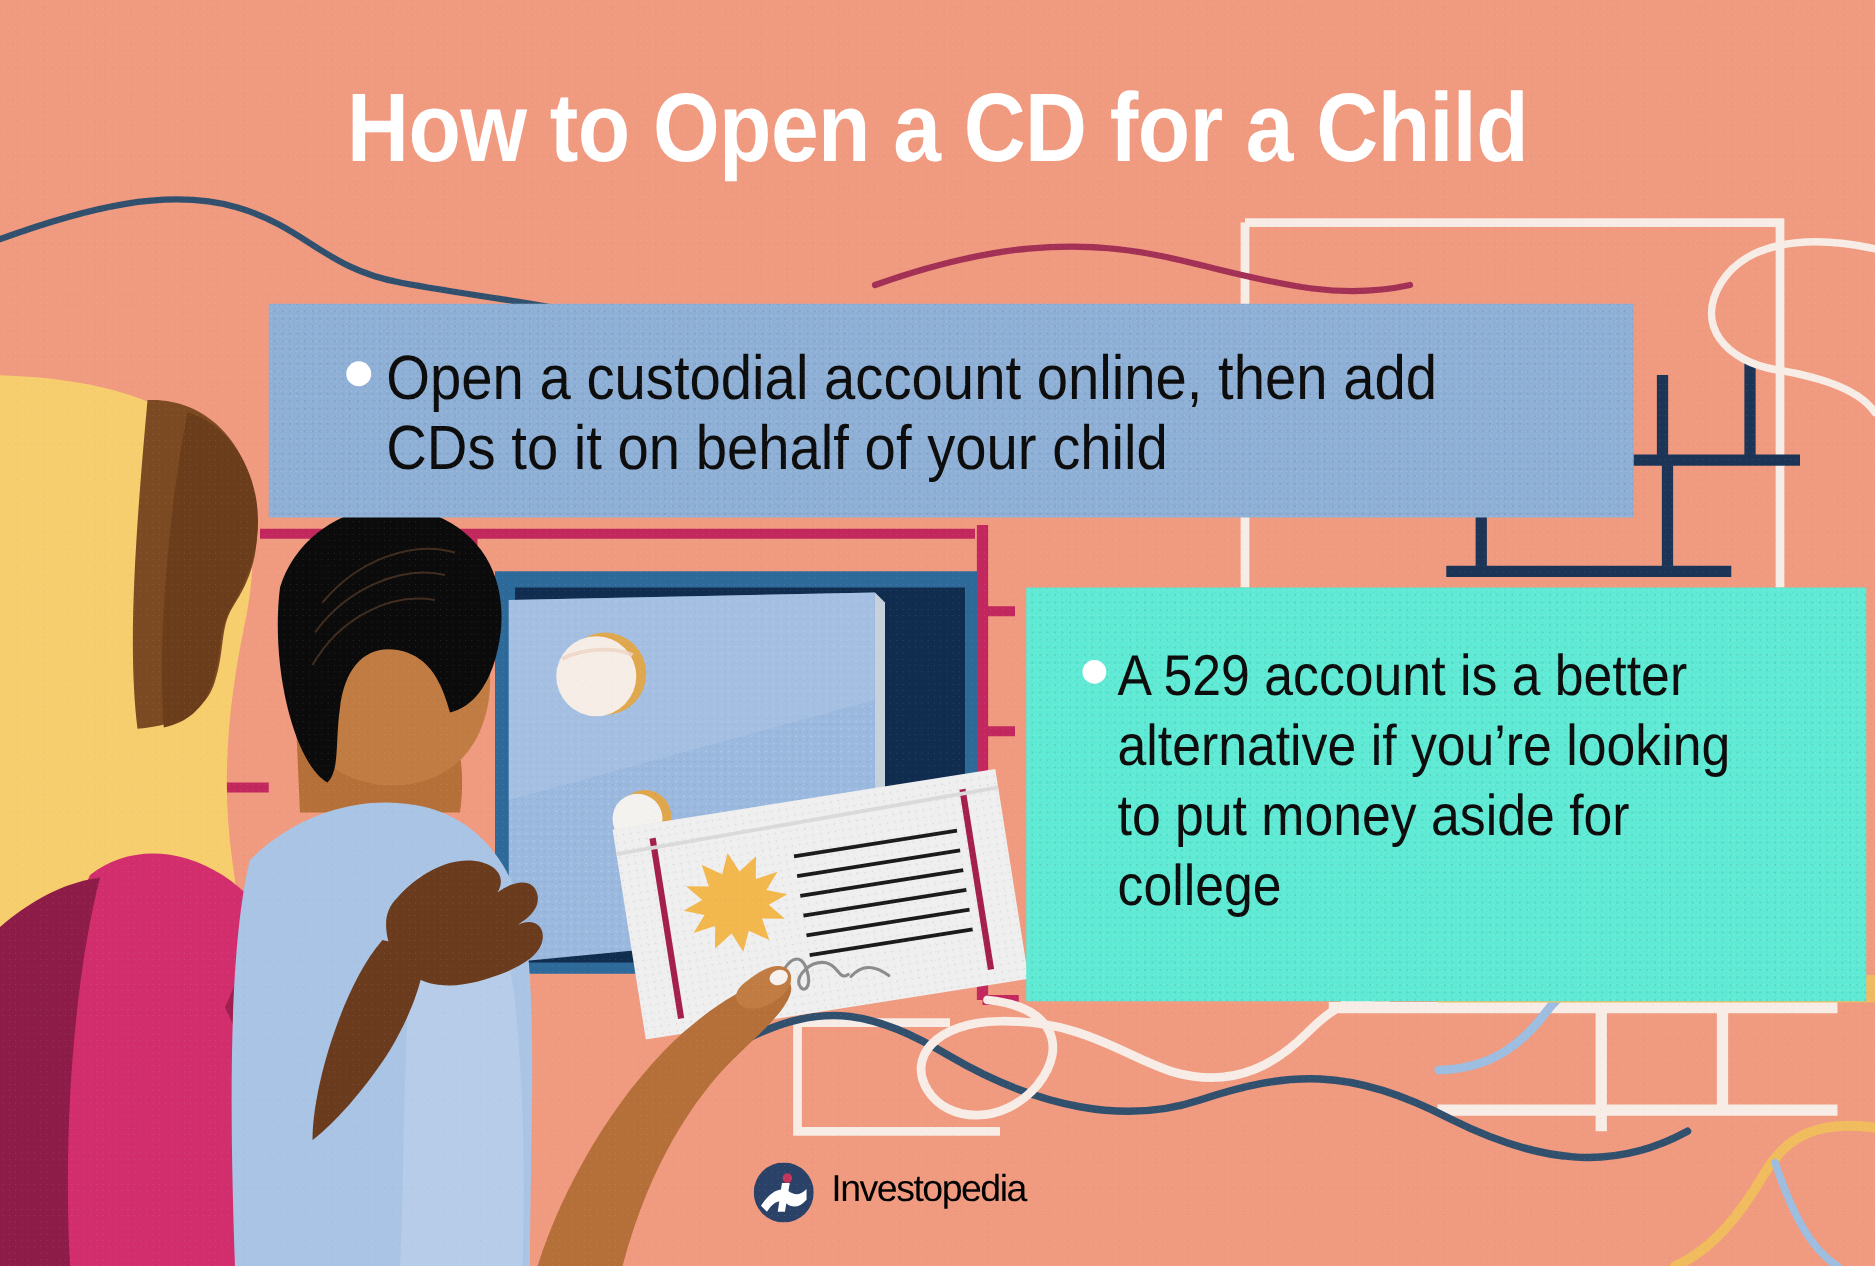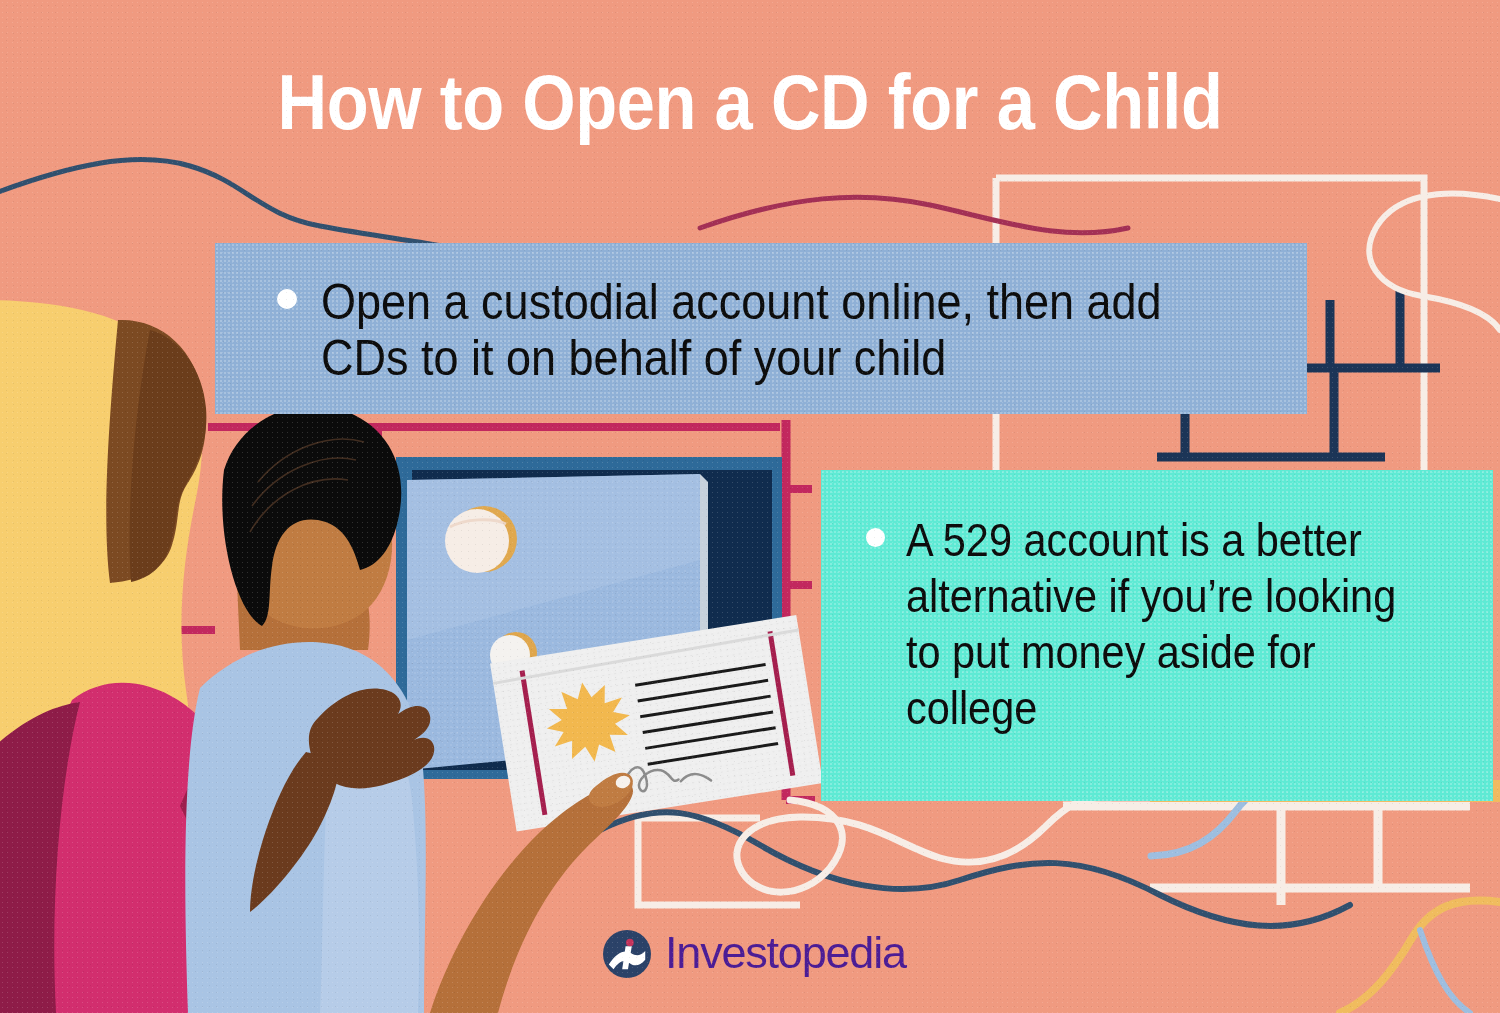--- a/index.html
+++ b/index.html
@@ -50,21 +50,20 @@
     line-height:1.05;
   }
 
   
   .callout{
     position:absolute;
     z-index:28;
     display:flex;
     align-items:flex-start;
     overflow:hidden;
-    gap:12px;
   }
   .callout .noise{
     position:absolute; inset:0; pointer-events:none;
     opacity:.45;
     background-image:
       radial-gradient(rgba(255,255,255,.55) 0.7px, transparent 0.8px),
       radial-gradient(rgba(0,0,0,.18) 0.6px, transparent 0.7px);
     background-size:4px 4px, 6px 6px;
     background-position:0 0, 2px 3px;
   }
@@ -111,22 +110,22 @@
 
   
   .logo{
     position:absolute;
     left:603px; top:930px;
     z-index:40;
     display:flex; align-items:center; gap:14px;
   }
   .logo-mark{ width:48px; height:48px; flex:0 0 auto; }
   .logo-word{
-    font-size:45px;
-    color:#4c1d95;
+    font-size:30px;
+    color:#000000;
     font-weight:400;
     letter-spacing:-1.2px;
     line-height:1;
     transform:translateY(-2px);
   }
 </style>
 </head>
 <body>
 
 <div id="infographic">

